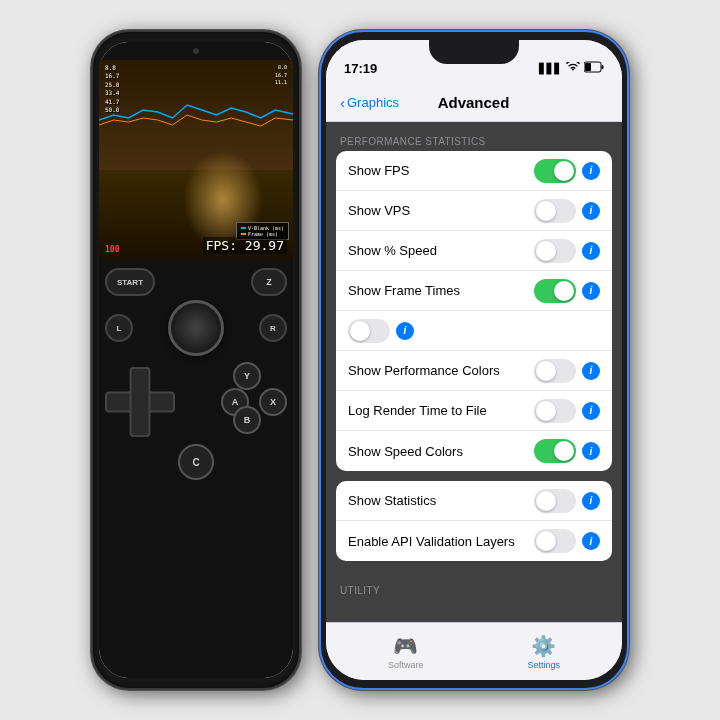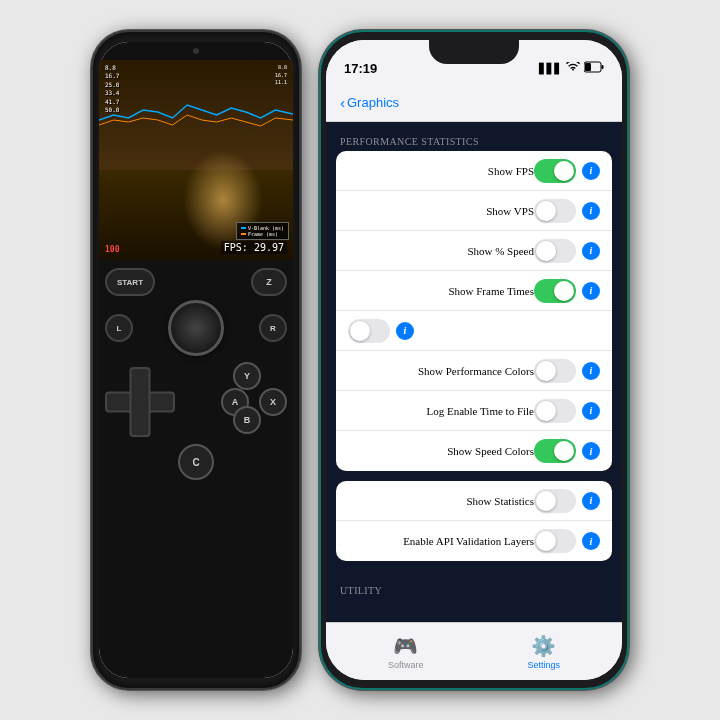--- a/index.html
+++ b/index.html
@@ -68,21 +68,21 @@
       font-size: 5px;
       line-height: 1.5;
       font-family: monospace;
       text-align: right;
     }
     .fps-display {
       position: absolute;
       bottom: 6px;
       right: 6px;
       color: #fff;
-      font-size: 10px;
+      font-size: 13px;
       font-family: monospace;
       background: rgba(0,0,0,0.5);
       padding: 1px 3px;
     }
     .health-bar {
       position: absolute;
       bottom: 6px;
       left: 6px;
       color: #ff4444;
       font-size: 8px;
@@ -260,21 +260,21 @@
       font-size: 10px;
       font-weight: bold;
     }
 
     
     .phone-right {
       width: 310px;
       height: 660px;
       background: #1c1c1e;
       border-radius: 44px;
-      border: 2px solid #0f766e;
+      border: 2px solid #3b82f6;
       box-shadow: 0 0 0 1px #555, 4px 4px 20px rgba(0,0,0,0.6);
       display: flex;
       flex-direction: column;
       overflow: hidden;
       position: relative;
     }
     .phone-right-inner {
       margin: 8px 5px;
       border-radius: 38px;
       overflow: hidden;
@@ -340,23 +340,22 @@
       flex: 1;
       text-align: center;
       font-size: 15px;
       font-weight: 600;
       color: #000;
     }
     
     .content-scroll {
       flex: 1;
       overflow: hidden;
-      background: #0f172a;
+      background: #404040;
       padding: 0;
-      font-family: Liberation Serif, serif;
     }
     .section-header {
       padding: 14px 14px 4px;
       font-size: 10px;
       font-weight: 500;
       color: #8e8e93;
       letter-spacing: 0.4px;
       text-transform: uppercase;
     }
     .settings-group {
@@ -368,23 +367,22 @@
     .settings-row {
       display: flex;
       align-items: center;
       height: 40px;
       padding: 0 12px;
       border-bottom: 0.5px solid #e5e5ea;
     }
     .settings-row:last-child { border-bottom: none; }
     .row-label {
       flex: 1;
-      font-size: 11px;
+      font-size: 13px;
       color: #000;
-      text-align: right;
     }
     .row-right {
       display: flex;
       align-items: center;
       gap: 6px;
     }
     
     .toggle {
       width: 42px;
       height: 24px;
@@ -582,20 +580,21 @@
           </svg>
         </span>
       </div>
     </div>
 
     <div class="nav-bar">
       <div class="nav-back">
         <span style="font-size:15px;">‹</span>
         <span>Graphics</span>
       </div>
+      <div class="nav-title">Advanced</div>
       <div style="width:60px;"></div>
     </div>
 
     <div class="content-scroll">
 
       <div class="section-header">PERFORMANCE STATISTICS</div>
       <div class="settings-group">
 
         <div class="settings-row">
           <span class="row-label">Show FPS</span>
@@ -650,21 +649,21 @@
           <span class="row-label">Show Performance Colors</span>
           <div class="row-right">
             <div class="toggle off">
                 <div class="toggle-knob"></div>
               </div>
             <div class="info-btn">i</div>
           </div>
         </div>
 
         <div class="settings-row">
-          <span class="row-label">Log Enable Time to File</span>
+          <span class="row-label">Log Render Time to File</span>
           <div class="row-right">
             <div class="toggle off">
                 <div class="toggle-knob"></div>
               </div>
             <div class="info-btn">i</div>
           </div>
         </div>
 
         <div class="settings-row">
           <span class="row-label">Show Speed Colors</span>

